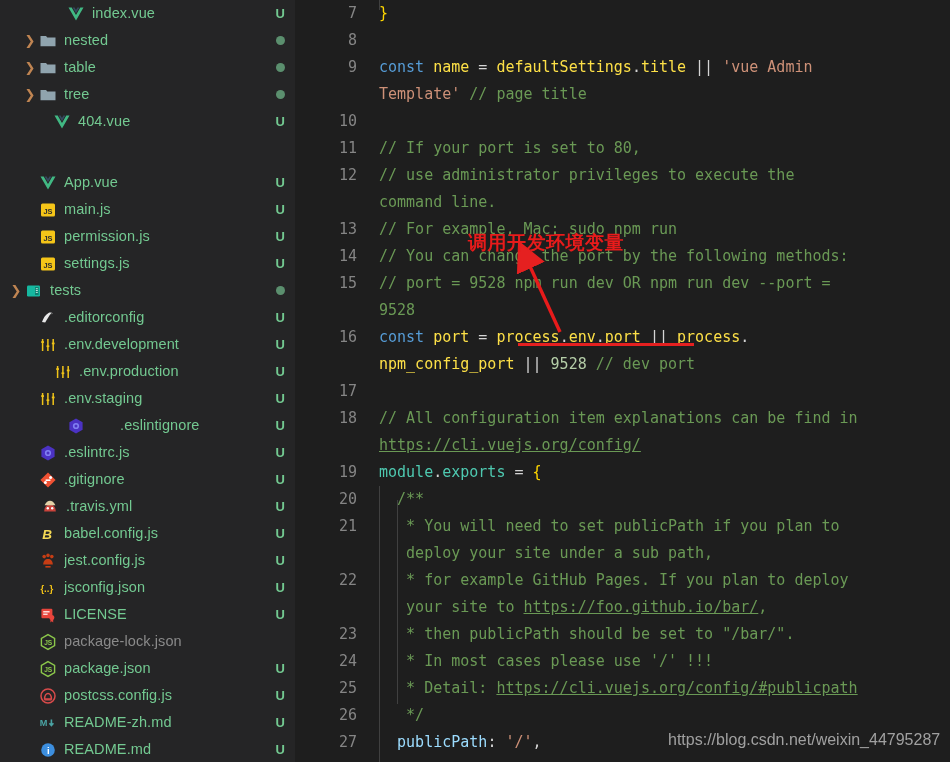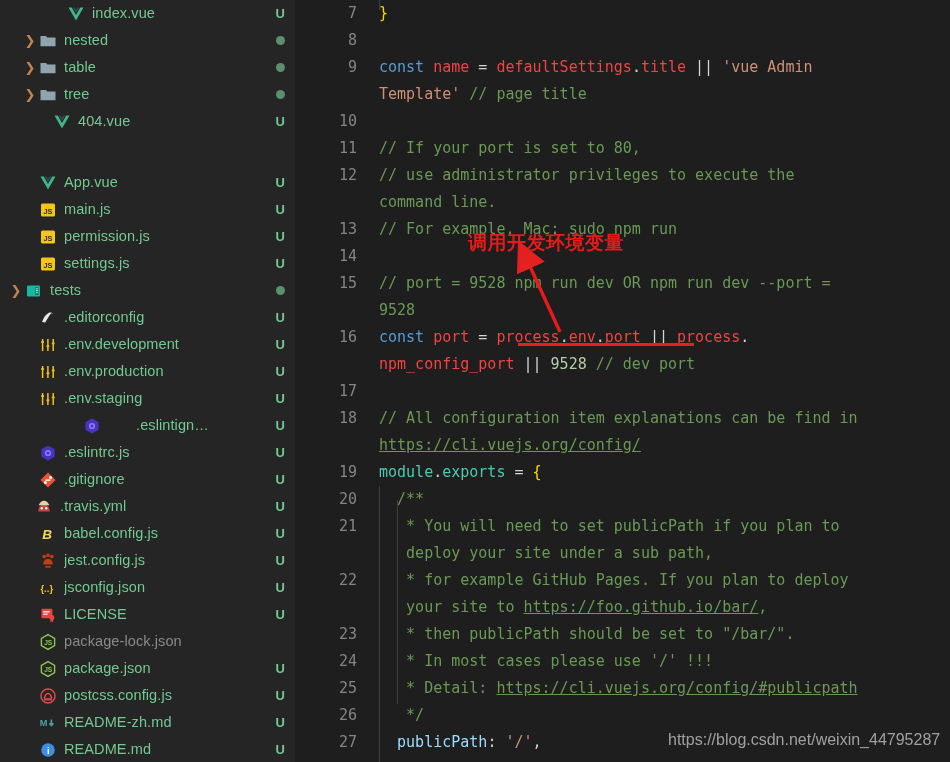--- a/index.html
+++ b/index.html
@@ -73,21 +73,21 @@
   }
   .code{
     position:absolute;left:84px;top:0;right:0;
     color:#d4d4d4;font-size:15px;white-space:pre;
   }
   .guide{
     position:absolute;width:1px;background:#404040;
   }
   
   .kw{color:#569cd6;}
-  .vr{color:#ef4444;}
+  .vr{color:#fde047;}
   .fn{color:#4ec9b0;}
   .str{color:#ce9178;}
   .cm{color:#6a9955;}
   .num{color:#b5cea8;}
   .op{color:#d4d4d4;}
   .br{color:#ffd700;}
   .lnk{color:#6a9955;text-decoration:underline;}
   .prop{color:#9cdcfe;}
 
   
@@ -254,21 +254,21 @@
             <path d="M3.6 3 L3.6 15 M8.9 3 L8.9 15 M14.2 3 L14.2 15" fill="none" stroke="#f0c419" stroke-width="1.5"></path>
             <rect x="2.2" y="5.2" width="2.8" height="1.7" fill="#f0c419"></rect>
             <rect x="7.5" y="9.4" width="2.8" height="1.7" fill="#f0c419"></rect>
             <rect x="12.8" y="6.6" width="2.8" height="1.7" fill="#f0c419"></rect>
           </svg>
         </span>
         <span class="name">.env.development</span>
         <span class="spacer"></span>
         <span class="badge">U</span>
       </div>
-      <div class="row" style="padding-left: 22px;">
+      <div class="row" style="padding-left: 37px;">
         <span class="twisty empty"></span>
         <span class="ficon">
           <svg width="18" height="18" viewBox="0 0 18 18">
             <path d="M3.6 3 L3.6 15 M8.9 3 L8.9 15 M14.2 3 L14.2 15" fill="none" stroke="#f0c419" stroke-width="1.5"></path>
             <rect x="2.2" y="5.2" width="2.8" height="1.7" fill="#f0c419"></rect>
             <rect x="7.5" y="9.4" width="2.8" height="1.7" fill="#f0c419"></rect>
             <rect x="12.8" y="6.6" width="2.8" height="1.7" fill="#f0c419"></rect>
           </svg>
         </span>
         <span class="name">.env.production</span>
@@ -282,21 +282,21 @@
             <path d="M3.6 3 L3.6 15 M8.9 3 L8.9 15 M14.2 3 L14.2 15" fill="none" stroke="#f0c419" stroke-width="1.5"></path>
             <rect x="2.2" y="5.2" width="2.8" height="1.7" fill="#f0c419"></rect>
             <rect x="7.5" y="9.4" width="2.8" height="1.7" fill="#f0c419"></rect>
             <rect x="12.8" y="6.6" width="2.8" height="1.7" fill="#f0c419"></rect>
           </svg>
         </span>
         <span class="name">.env.staging</span>
         <span class="spacer"></span>
         <span class="badge">U</span>
       </div>
-      <div class="row" style="padding-left: 38px; gap: 28px;">
+      <div class="row" style="padding-left: 22px; gap: 28px;">
         <span class="twisty empty"></span>
         <span class="ficon">
           <svg width="18" height="18" viewBox="0 0 18 18">
             <path d="M9 1.6 L15.6 5.3 L15.6 12.7 L9 16.4 L2.4 12.7 L2.4 5.3 Z" fill="#4b32c3"></path>
             <circle cx="9" cy="9" r="3.1" fill="#8080f2"></circle>
             <circle cx="9" cy="9" r="1.5" fill="#4b32c3"></circle>
           </svg>
         </span>
         <span class="name">.eslintignore</span>
         <span class="spacer"></span>
@@ -322,21 +322,21 @@
             <path d="M9 1.4 L16.6 9 L9 16.6 L1.4 9 Z" fill="#f05133"></path>
             <path d="M6.6 8.4 L11.4 8.4 L11.4 10 L6.6 10 Z" fill="#fff"></path>
             <circle cx="11.6" cy="6.6" r="1.5" fill="#fff"></circle>
             <circle cx="6.4" cy="11.6" r="1.5" fill="#fff"></circle>
           </svg>
         </span>
         <span class="name">.gitignore</span>
         <span class="spacer"></span>
         <span class="badge">U</span>
       </div>
-      <div class="row" style="padding-left: 18px; align-items: flex-end;">
+      <div class="row" style="padding-left: 24px; align-items: flex-end;">
         <span class="twisty empty"></span>
         <span class="ficon">
           <svg width="18" height="18" viewBox="0 0 18 18">
             <path d="M3.2 13.5 C3.2 9.5 5.6 6.6 9 6.6 C12.4 6.6 14.8 9.5 14.8 13.5 Z" fill="#c9433b"></path>
             <path d="M3.6 7.2 C5 4.2 7 2.8 9 2.8 C11 2.8 13 4.2 14.4 7.2 Z" fill="#e3d3a8"></path>
             <circle cx="6.8" cy="10.2" r="1.2" fill="#fff"></circle>
             <circle cx="11.2" cy="10.2" r="1.2" fill="#fff"></circle>
           </svg>
         </span>
         <span class="name">.travis.yml</span>
@@ -478,21 +478,21 @@
     <div id="codearea">
         <div class="ln-row" style="top: 0px; position: absolute; left: 0px; right: 0px;"><span class="ln">7</span><span class="code"><span class="br">}</span></span></div>
         <div class="ln-row" style="top: 27px; position: absolute; left: 0px; right: 0px;"><span class="ln">8</span><span class="code"></span></div>
         <div class="ln-row" style="top: 54px; position: absolute; left: 0px; right: 0px;"><span class="ln">9</span><span class="code"><span class="kw">const </span><span class="vr">name</span><span class="op"> = </span><span class="vr">defaultSettings</span><span class="op">.</span><span class="vr">title</span><span class="op"> || </span><span class="str">'vue Admin</span></span></div>
         <div class="ln-row" style="top: 81px; position: absolute; left: 0px; right: 0px;"><span class="ln"></span><span class="code"><span class="str">Template'</span><span class="op"> </span><span class="cm">// page title</span></span></div>
         <div class="ln-row" style="top: 108px; position: absolute; left: 0px; right: 0px;"><span class="ln">10</span><span class="code"></span></div>
         <div class="ln-row" style="top: 135px; position: absolute; left: 0px; right: 0px;"><span class="ln">11</span><span class="code"><span class="cm">// If your port is set to 80,</span></span></div>
         <div class="ln-row" style="top: 162px; position: absolute; left: 0px; right: 0px;"><span class="ln">12</span><span class="code"><span class="cm">// use administrator privileges to execute the</span></span></div>
         <div class="ln-row" style="top: 189px; position: absolute; left: 0px; right: 0px;"><span class="ln"></span><span class="code"><span class="cm">command line.</span></span></div>
         <div class="ln-row" style="top: 216px; position: absolute; left: 0px; right: 0px;"><span class="ln">13</span><span class="code"><span class="cm">// For example, Mac: sudo npm run</span></span></div>
-        <div class="ln-row" style="top: 243px; position: absolute; left: 0px; right: 0px;"><span class="ln">14</span></div>
+        <div class="ln-row" style="top: 243px; position: absolute; left: 0px; right: 0px;"><span class="ln">14</span><span class="code"><span class="cm">// You can change the port by the following methods:</span></span></div>
         <div class="ln-row" style="top: 270px; position: absolute; left: 0px; right: 0px;"><span class="ln">15</span><span class="code"><span class="cm">// port = 9528 npm run dev OR npm run dev --port =</span></span></div>
         <div class="ln-row" style="top: 297px; position: absolute; left: 0px; right: 0px;"><span class="ln"></span><span class="code"><span class="cm">9528</span></span></div>
         <div class="ln-row" style="top: 324px; position: absolute; left: 0px; right: 0px;"><span class="ln">16</span><span class="code"><span class="kw">const </span><span class="vr">port</span><span class="op"> = </span><span class="vr">process</span><span class="op">.</span><span class="vr">env</span><span class="op">.</span><span class="vr">port</span><span class="op"> || </span><span class="vr">process</span><span class="op">.</span></span></div>
         <div class="ln-row" style="top: 351px; position: absolute; left: 0px; right: 0px;"><span class="ln"></span><span class="code"><span class="vr">npm_config_port</span><span class="op"> || </span><span class="num">9528</span><span class="op"> </span><span class="cm">// dev port</span></span></div>
         <div class="ln-row" style="top: 378px; position: absolute; left: 0px; right: 0px;"><span class="ln">17</span><span class="code"></span></div>
         <div class="ln-row" style="top: 405px; position: absolute; left: 0px; right: 0px;"><span class="ln">18</span><span class="code"><span class="cm">// All configuration item explanations can be find in</span></span></div>
         <div class="ln-row" style="top: 432px; position: absolute; left: 0px; right: 0px;"><span class="ln"></span><span class="code"><span class="lnk">https://cli.vuejs.org/config/</span></span></div>
         <div class="ln-row" style="top: 459px; position: absolute; left: 0px; right: 0px;"><span class="ln">19</span><span class="code"><span class="fn">module</span><span class="op">.</span><span class="fn">exports</span><span class="op"> = </span><span class="br">{</span></span></div>
         <div class="ln-row" style="top: 486px; position: absolute; left: 0px; right: 0px;"><span class="ln">20</span><span class="code"><span class="cm">  /**</span></span></div>
         <div class="ln-row" style="top: 513px; position: absolute; left: 0px; right: 0px;"><span class="ln">21</span><span class="code"><span class="cm">   * You will need to set publicPath if you plan to</span></span></div>

